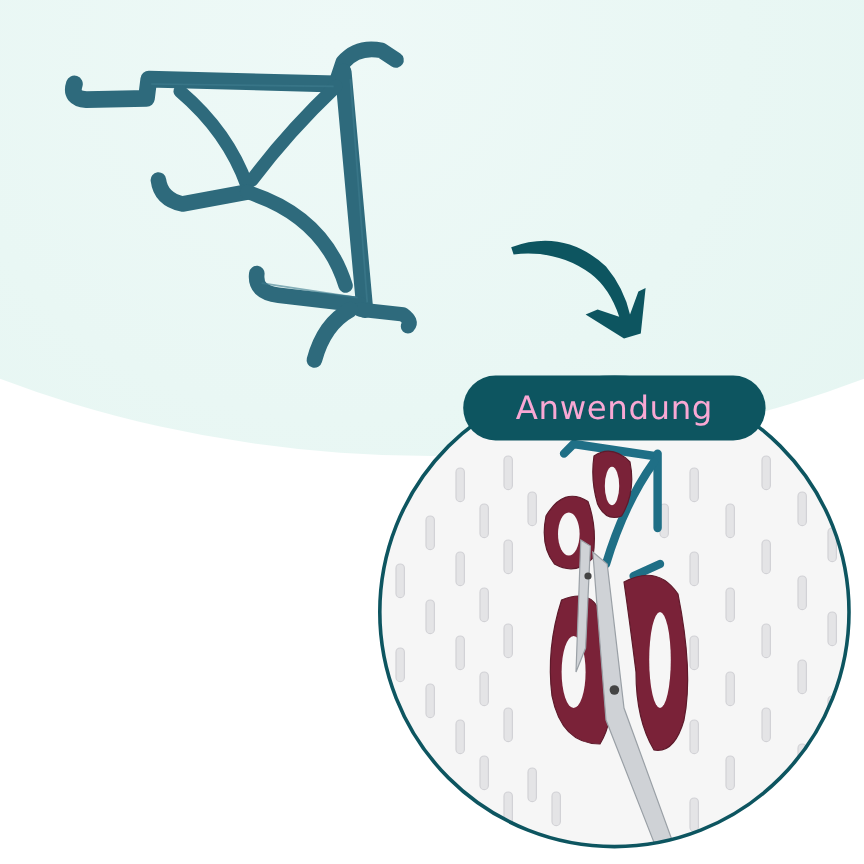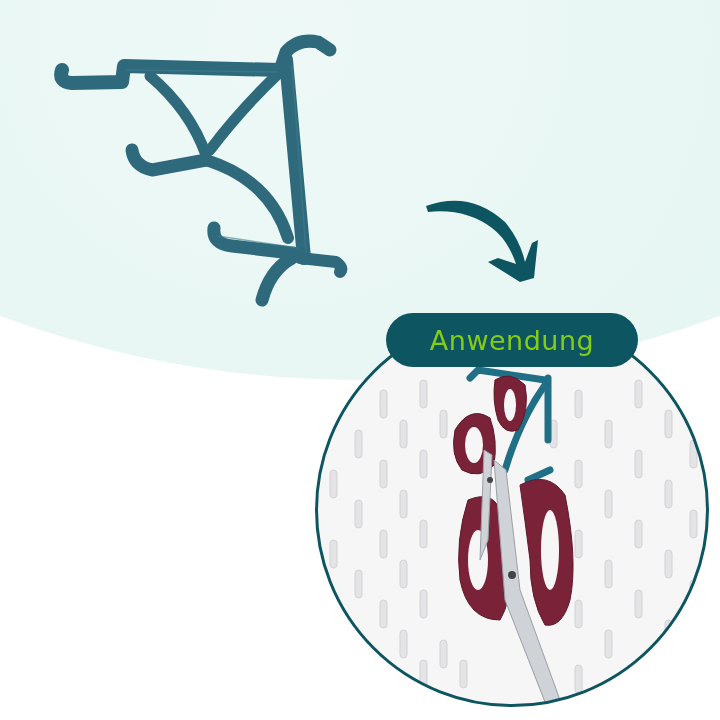--- a/index.html
+++ b/index.html
@@ -3,21 +3,21 @@
 <meta charset="utf-8">
 <style>
   html, body { margin:0; padding:0; }
   body { width:720px; height:720px; overflow:hidden; background:#ffffff; position:relative; font-family:"DejaVu Sans", sans-serif; }
   .stage { position:absolute; left:0; top:0; width:720px; height:720px; }
   .blob { position:absolute; left:-420px; top:-760px; width:1560px; height:1140px; border-radius:50%; background:radial-gradient(ellipse at 45% 70%, #eef9f7 0%, #e4f5f1 55%, #dcf2ee 100%); }
   .product { position:absolute; left:0; top:0; }
   .arrow { position:absolute; left:0; top:0; }
   .circle { position:absolute; left:317px; top:315px; width:390px; height:390px; border-radius:50%; overflow:hidden; background:#f7f7f7; box-sizing:border-box; }
   .circle-border { position:absolute; left:315px; top:313px; width:394px; height:394px; border-radius:50%; border:3px solid #0d5560; box-sizing:border-box; pointer-events:none; }
-  .pill { position:absolute; left:386px; top:313px; width:252px; height:54px; border-radius:27px; background:#0d5560; color:#84cc16; display:flex; align-items:center; justify-content:center; font-size:27px; letter-spacing:0.5px; }
+  .pill { position:absolute; left:386px; top:313px; width:252px; height:54px; border-radius:27px; background:#0d5560; color:#f9a8d4; display:flex; align-items:center; justify-content:center; font-size:27px; letter-spacing:0.5px; }
   .pill span { font-family:"DejaVu Sans", sans-serif; font-weight:normal; }
 </style>
 </head>
 <body>
 
 <div class="stage">
   <div class="blob"></div>
 
   <svg class="product" width="720" height="720">
     <g fill="none" stroke="#2e6a7c" stroke-linecap="round" stroke-linejoin="round">

